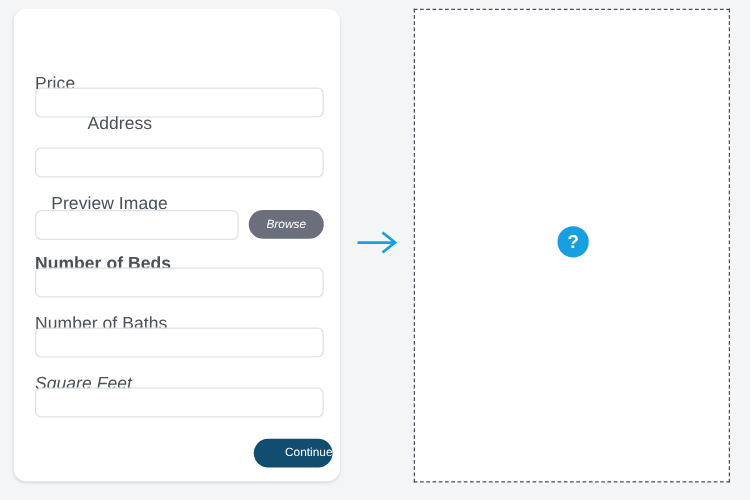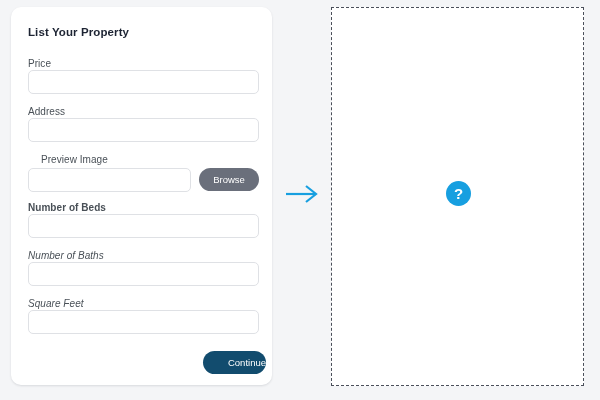--- a/index.html
+++ b/index.html
@@ -34,21 +34,21 @@
     top: 19px;
     font-size: 11.5px;
     font-weight: bold;
     color: #1d2433;
     letter-spacing: 0.1px;
   }
 
   .field-label {
     position: absolute;
     left: 17px;
-    font-size: 10px;
+    font-size: 14px;
     color: #495057;
     letter-spacing: 0.05px;
     white-space: nowrap;
   }
 
   .text-input {
     position: absolute;
     left: 17px;
     width: 231px;
     height: 24px;
@@ -78,20 +78,21 @@
     background: #6a6f7b;
     color: #ffffff;
     border: none;
     border-radius: 12px;
     font-family: "Liberation Sans", sans-serif;
     font-size: 9.5px;
     cursor: pointer;
     padding: 0;
     line-height: 23px;
     text-align: center;
+    font-style: italic;
   }
 
   #continue-button {
     position: absolute;
     left: 192px;
     top: 344px;
     width: 63px;
     height: 23px;
     background: #124c6e;
     color: #ffffff;
@@ -142,36 +143,35 @@
     text-align: center;
     cursor: pointer;
     user-select: none;
   }
 </style>
 </head>
 <body>
 
 <div id="form-card">
 
-  <div id="card-title">List Your Property</div>
 
   <div class="field-label" style="top:51px;">Price</div>
   <input class="text-input" style="top: 63px;" type="text" placeholder="">
 
-  <div class="field-label" style="top:99px;">Address</div>
+  <div class="field-label" style="top:83px;margin-left:42px;">Address</div>
   <input class="text-input" style="top: 111px;" type="text" placeholder="">
 
   <div class="field-label" style="top:147px;padding-left:13px;">Preview Image</div>
   <input id="input-preview-image" class="text-input" style="top: 161px;" type="text" placeholder="">
   <button id="browse-button">Browse</button>
 
   <div class="field-label" style="top:195px;font-weight:bold;">Number of Beds</div>
   <input class="text-input" style="top: 207px;" type="text" placeholder="">
 
-  <div class="field-label" style="top:243px;font-style:italic;">Number of Baths</div>
+  <div class="field-label" style="top:243px;">Number of Baths</div>
   <input class="text-input" style="top: 255px;" type="text" placeholder="">
 
   <div class="field-label" style="top:291px;font-style:italic;">Square Feet</div>
   <input class="text-input" style="top: 303px;" type="text" placeholder="">
 
   <button id="continue-button">Continue</button>
 </div>
 
 <svg id="transition-arrow" viewBox="0 0 34 22">
   <line x1="1" y1="11" x2="30" y2="11" stroke="#179fe0" stroke-width="2.2"></line>

